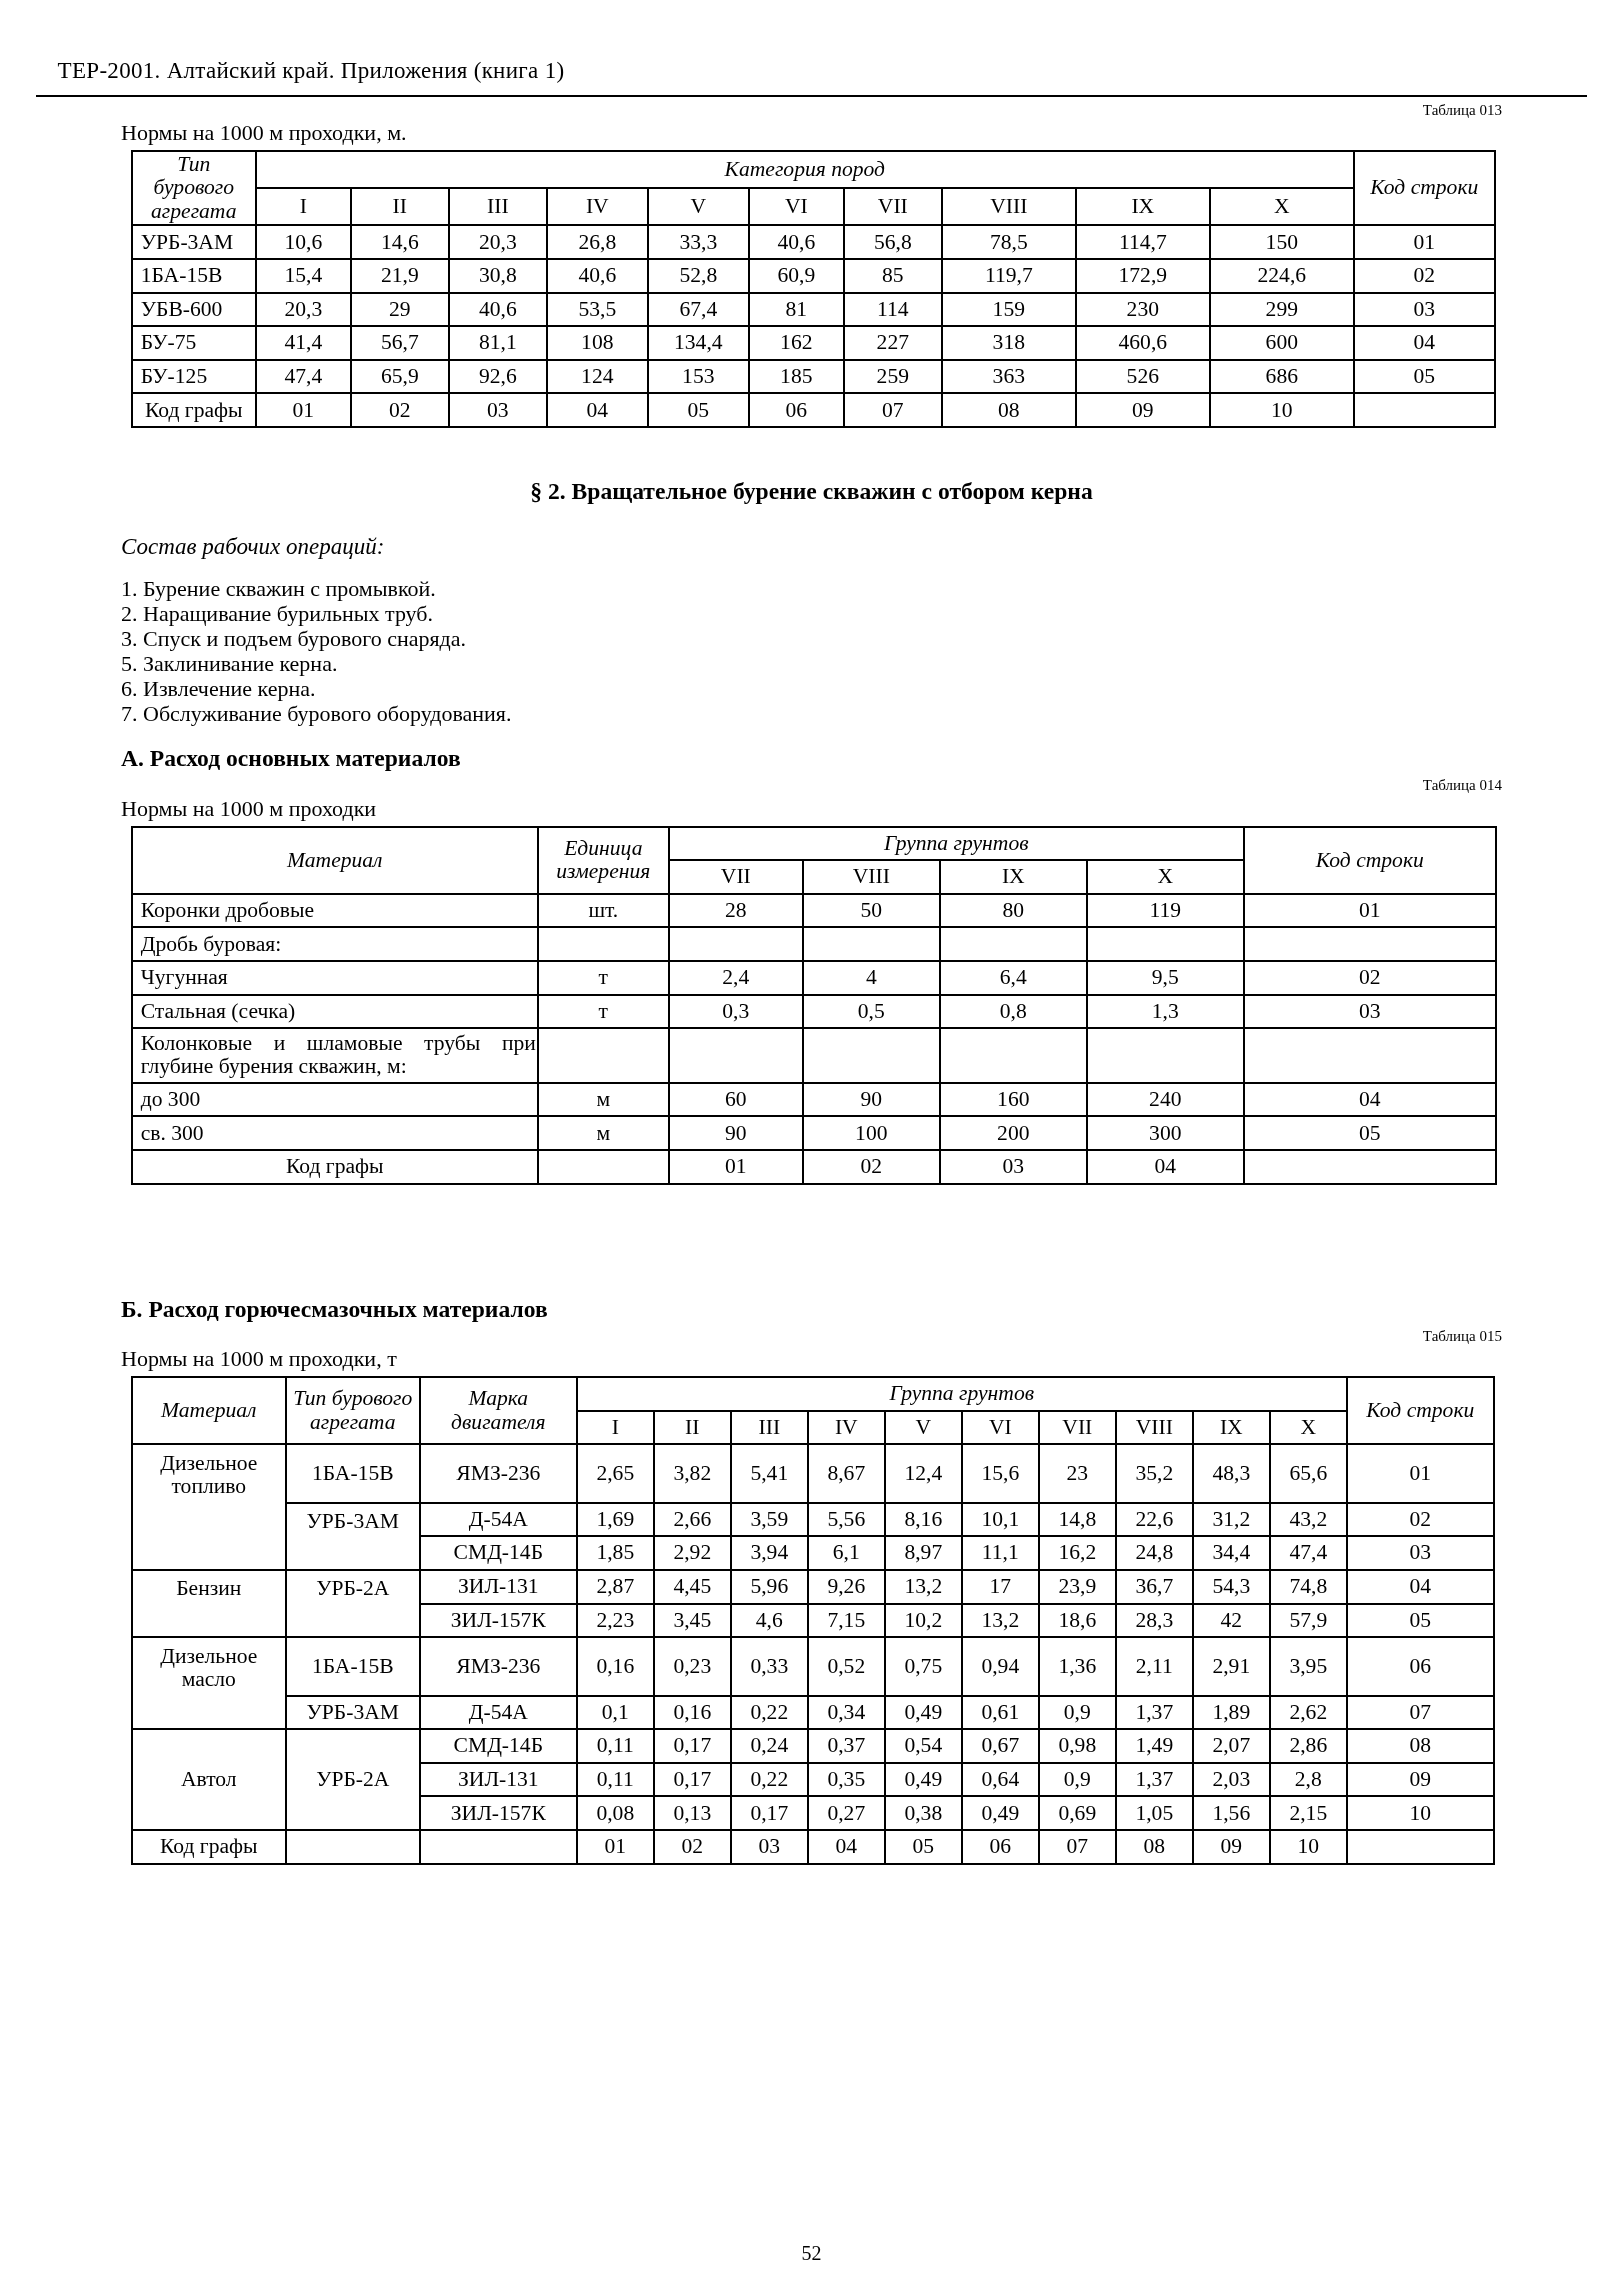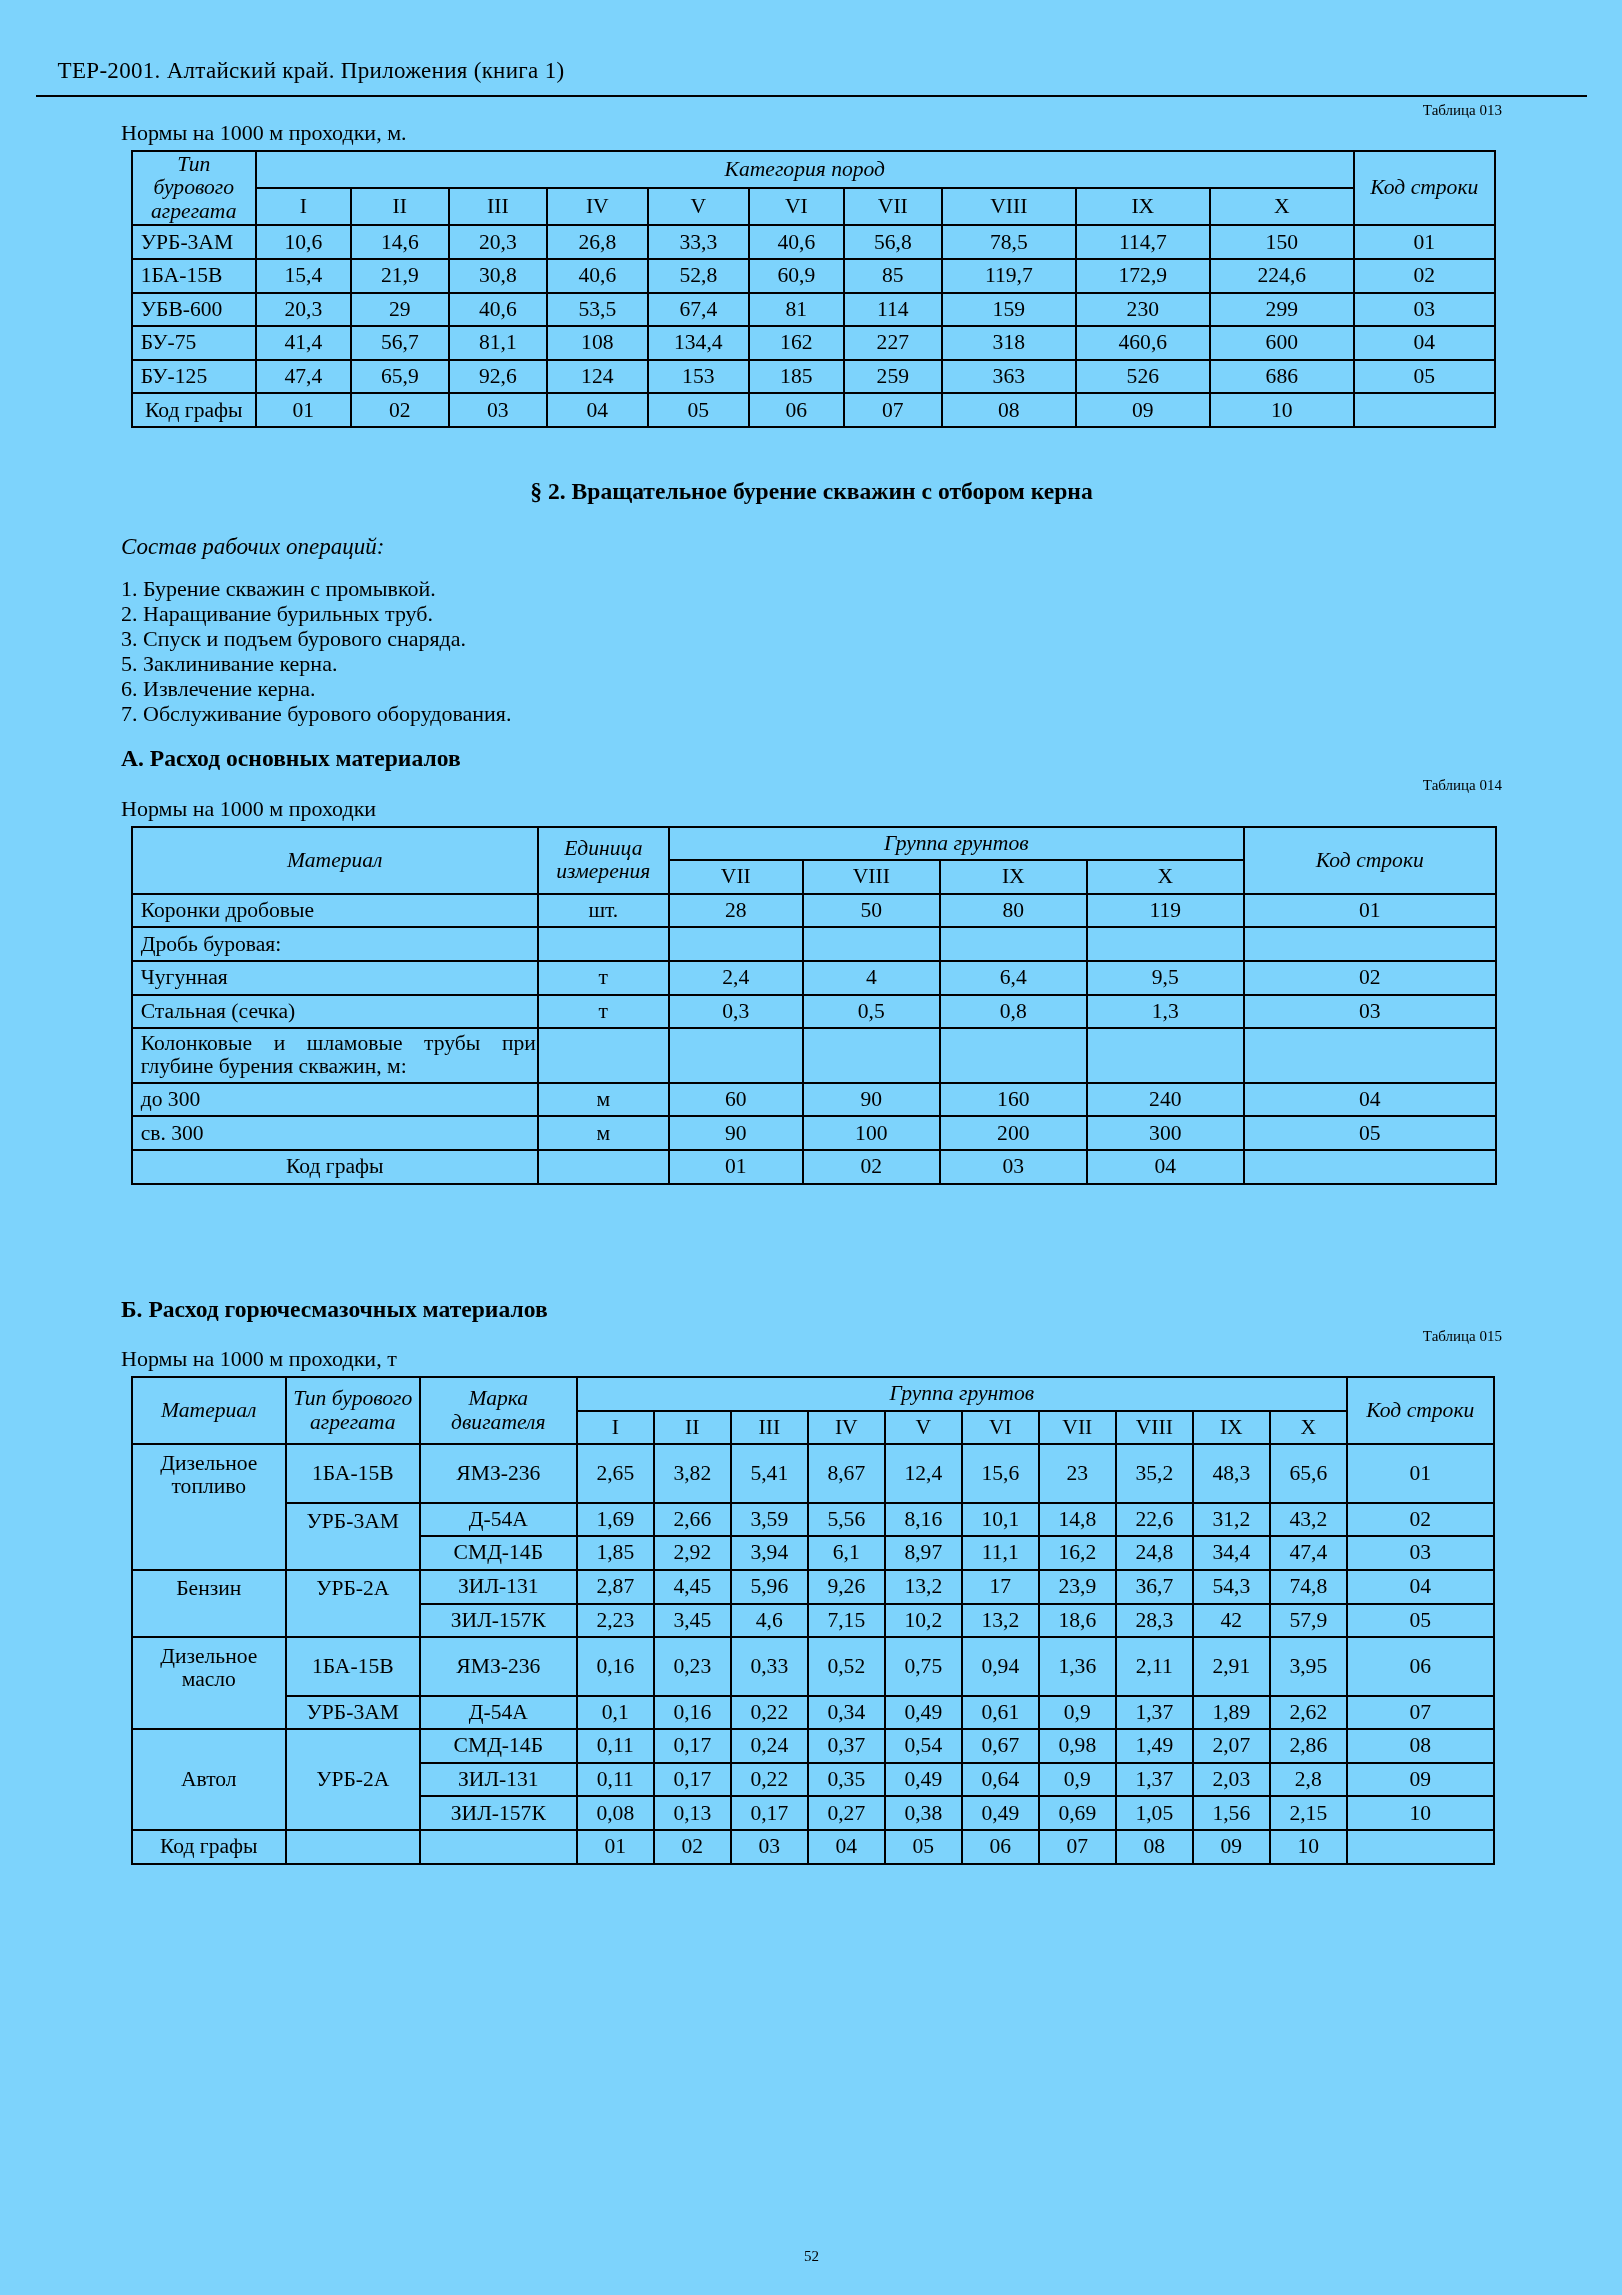--- a/index.html
+++ b/index.html
@@ -1,17 +1,17 @@
 <!DOCTYPE html>
 <html style="font-size:10.5px"><head>
 <meta charset="utf-8">
 <style>
   html,body{margin:0;padding:0;background:#888;}
   .page{
-    width:1623px;height:2295px;background:#7dd3fc;color:#000;
+    width:1623px;height:2295px;background:#ffffff;color:#000;
     font-family:"Liberation Serif","DejaVu Serif",serif;
     position:relative;box-sizing:border-box;
     padding:58px 36px 0 36px;
   }
   .doc-header{font-size:23px;margin-left:21.6px;letter-spacing:0.3px;}
   .header-rule{border:none;border-top:2.6px solid #000;margin:10.5px 0 0 0;}
   .content{margin:0 85px;}
   .sec-title{font-weight:bold;font-size:23.6px;margin-top:52px;}
   .sec-title.tight{margin-top:19.6px;}
   .sec-title.big-gap{margin-top:111px;}
@@ -32,21 +32,21 @@
   tr.group-row td{height:25px;font-style:italic;}
   tr.cols-row td{height:63px;}
   tr.cols-row2 td{height:71px;}
   .t13 tr td{height:29px;}
   .t14 tr td{height:29px;}
   .t14 tr.tall2 td{height:50px;}
   .t15 tr td{height:29px;}
   .t15 tr.tall td{height:54px;}
   .page-number{
     position:absolute;bottom:30px;left:0;right:0;
-    text-align:center;font-size:15px;
+    text-align:center;font-size:20px;
   }
 </style>
 </head>
 <body>
 
 <div class="page">
 
   <div class="doc-header">ТЕР-2001. Алтайский край. Приложения (книга 1)</div>
   <hr class="header-rule">
 

